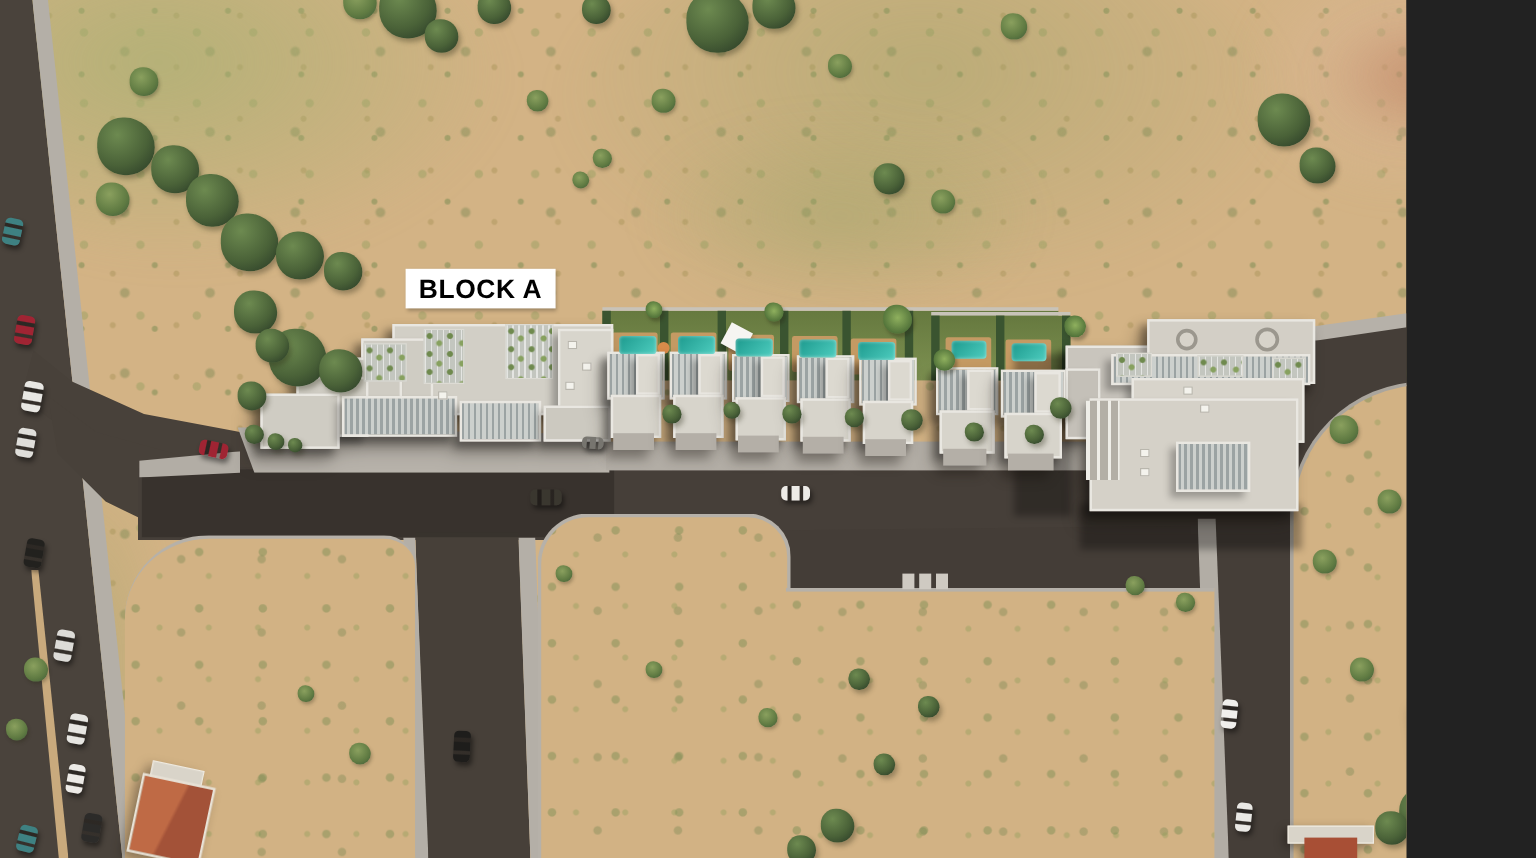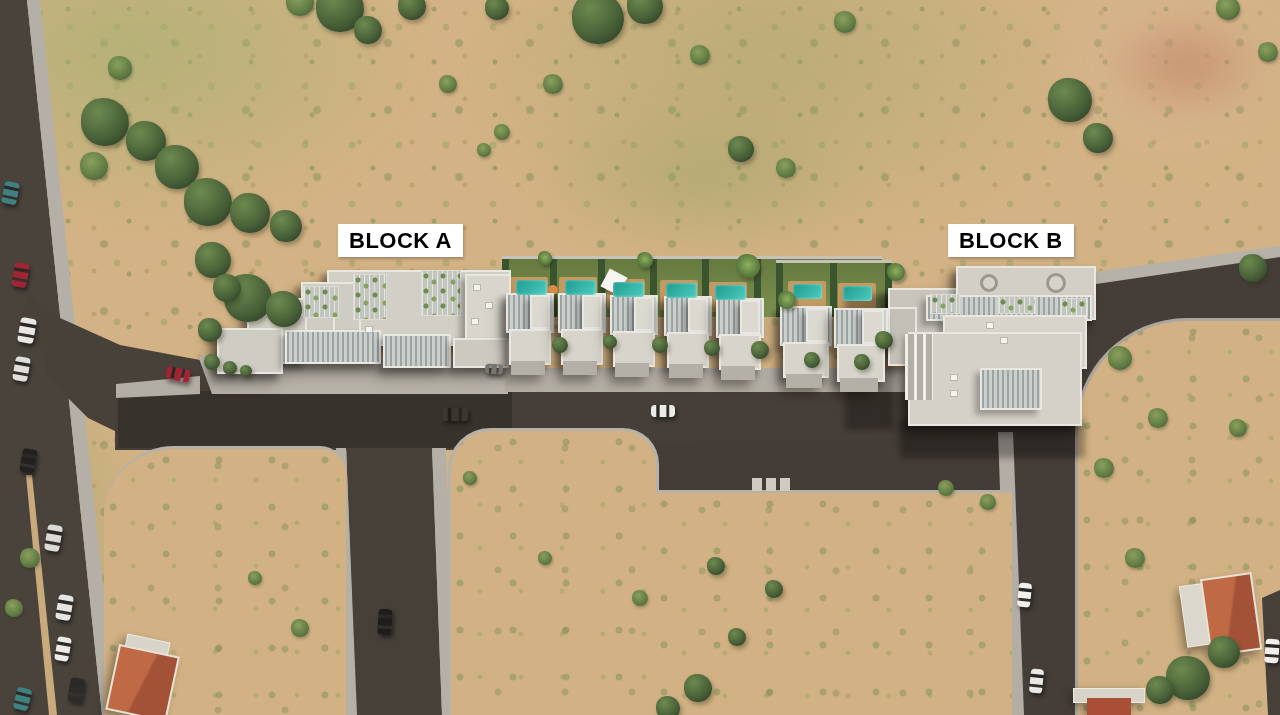--- a/index.html
+++ b/index.html
@@ -1,16 +1,16 @@
 <!DOCTYPE html>
 <html><head>
 <meta charset="utf-8">
 <style>
   html,body{margin:0;padding:0;background:#222;}
-  #stage{position:relative;width:1280px;height:715px;overflow:hidden;
+  #stage{position:relative;width:1172px;height:715px;overflow:hidden;
          font-family:"Liberation Sans",sans-serif;}
   .layer{position:absolute;inset:0;}
   .abs{position:absolute;}
 
   
   #terrain{
     background-color:#d3b385;
     background-image:
       radial-gradient(circle 3px at 7px 9px,  rgba(118,138,80,.50) 0 2px, transparent 3px),
       radial-gradient(circle 4px at 23px 27px,rgba(148,158,95,.45) 0 3px, transparent 4px),
@@ -346,14 +346,13 @@
       <div class="car" style="left: 442px; top: 407.5px; width: 26px; height: 13px; transform: rotate(0deg); background: linear-gradient(90deg, rgb(58, 55, 47) 0px, rgb(58, 55, 47) 20%, rgba(0, 0, 0, 0.4) 24%, rgba(0, 0, 0, 0.4) 34%, rgb(58, 55, 47) 38%, rgb(58, 55, 47) 62%, rgba(0, 0, 0, 0.28) 66%, rgba(0, 0, 0, 0.28) 74%, rgb(58, 55, 47) 78%);"></div>
       <div class="car" style="left: 651px; top: 405px; width: 24px; height: 12px; transform: rotate(0deg); background: linear-gradient(90deg, rgb(237, 235, 231) 0px, rgb(237, 235, 231) 20%, rgba(0, 0, 0, 0.4) 24%, rgba(0, 0, 0, 0.4) 34%, rgb(237, 235, 231) 38%, rgb(237, 235, 231) 62%, rgba(0, 0, 0, 0.28) 66%, rgba(0, 0, 0, 0.28) 74%, rgb(237, 235, 231) 78%);"></div>
       <div class="car" style="left: 485px; top: 364px; width: 18px; height: 10px; transform: rotate(4deg); background: linear-gradient(90deg, rgb(119, 117, 111) 0px, rgb(119, 117, 111) 20%, rgba(0, 0, 0, 0.4) 24%, rgba(0, 0, 0, 0.4) 34%, rgb(119, 117, 111) 38%, rgb(119, 117, 111) 62%, rgba(0, 0, 0, 0.28) 66%, rgba(0, 0, 0, 0.28) 74%, rgb(119, 117, 111) 78%);"></div>
       <div class="car" style="left: 378px; top: 609px; width: 14px; height: 26px; transform: rotate(3deg); background: linear-gradient(rgb(30, 29, 27) 0px, rgb(30, 29, 27) 20%, rgba(0, 0, 0, 0.4) 24%, rgba(0, 0, 0, 0.4) 34%, rgb(30, 29, 27) 38%, rgb(30, 29, 27) 62%, rgba(0, 0, 0, 0.28) 66%, rgba(0, 0, 0, 0.28) 74%, rgb(30, 29, 27) 78%);"></div>
       <div class="car" style="left: 1017.5px; top: 583px; width: 13px; height: 24px; transform: rotate(6deg); background: linear-gradient(rgb(240, 239, 236) 0px, rgb(240, 239, 236) 20%, rgba(0, 0, 0, 0.4) 24%, rgba(0, 0, 0, 0.4) 34%, rgb(240, 239, 236) 38%, rgb(240, 239, 236) 62%, rgba(0, 0, 0, 0.28) 66%, rgba(0, 0, 0, 0.28) 74%, rgb(240, 239, 236) 78%);"></div>
       <div class="car" style="left: 1029.5px; top: 669px; width: 13px; height: 24px; transform: rotate(6deg); background: linear-gradient(rgb(233, 232, 228) 0px, rgb(233, 232, 228) 20%, rgba(0, 0, 0, 0.4) 24%, rgba(0, 0, 0, 0.4) 34%, rgb(233, 232, 228) 38%, rgb(233, 232, 228) 62%, rgba(0, 0, 0, 0.28) 66%, rgba(0, 0, 0, 0.28) 74%, rgb(233, 232, 228) 78%);"></div>
       <div class="car" style="left: 1265px; top: 639px; width: 14px; height: 24px; transform: rotate(4deg); background: linear-gradient(rgb(240, 239, 236) 0px, rgb(240, 239, 236) 20%, rgba(0, 0, 0, 0.4) 24%, rgba(0, 0, 0, 0.4) 34%, rgb(240, 239, 236) 38%, rgb(240, 239, 236) 62%, rgba(0, 0, 0, 0.28) 66%, rgba(0, 0, 0, 0.28) 74%, rgb(240, 239, 236) 78%);"></div>
     </div>
 
   <div class="blocklabel" style="left:338px;top:224px;">BLOCK A</div>
-  <div class="blocklabel" style="left:948px;top:224px;">BLOCK B</div>
 </div>
 
 </body></html>

